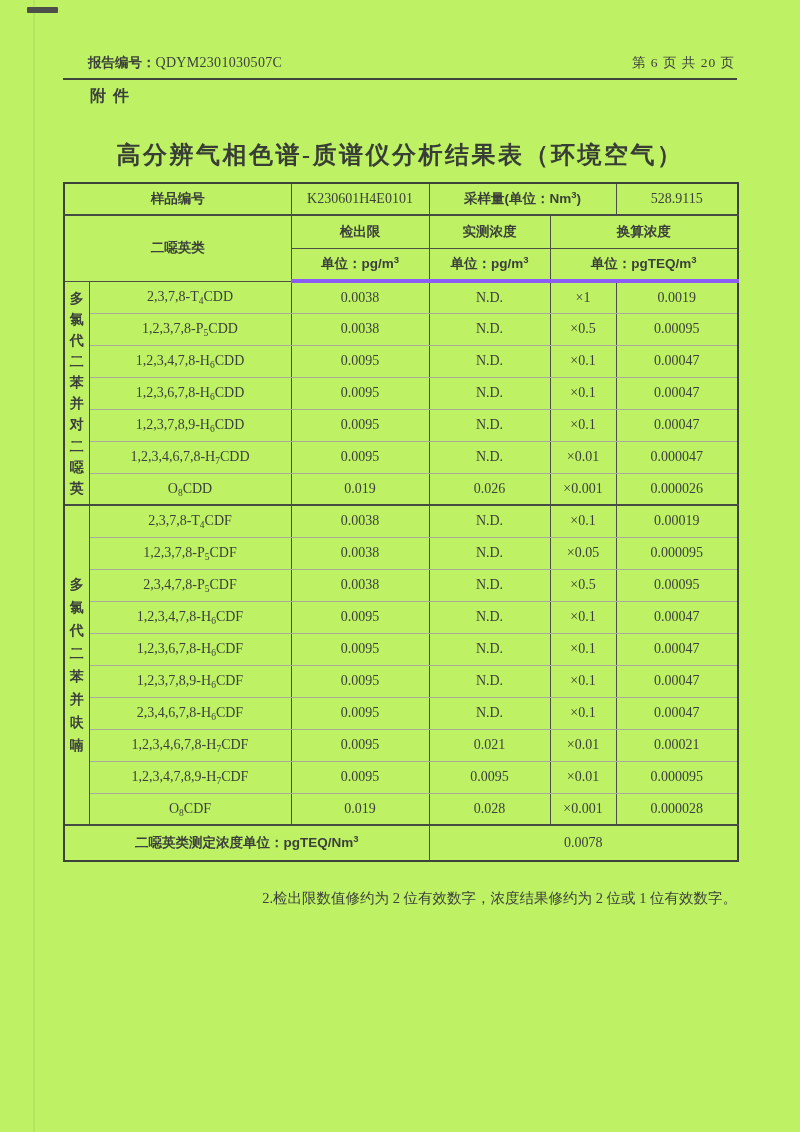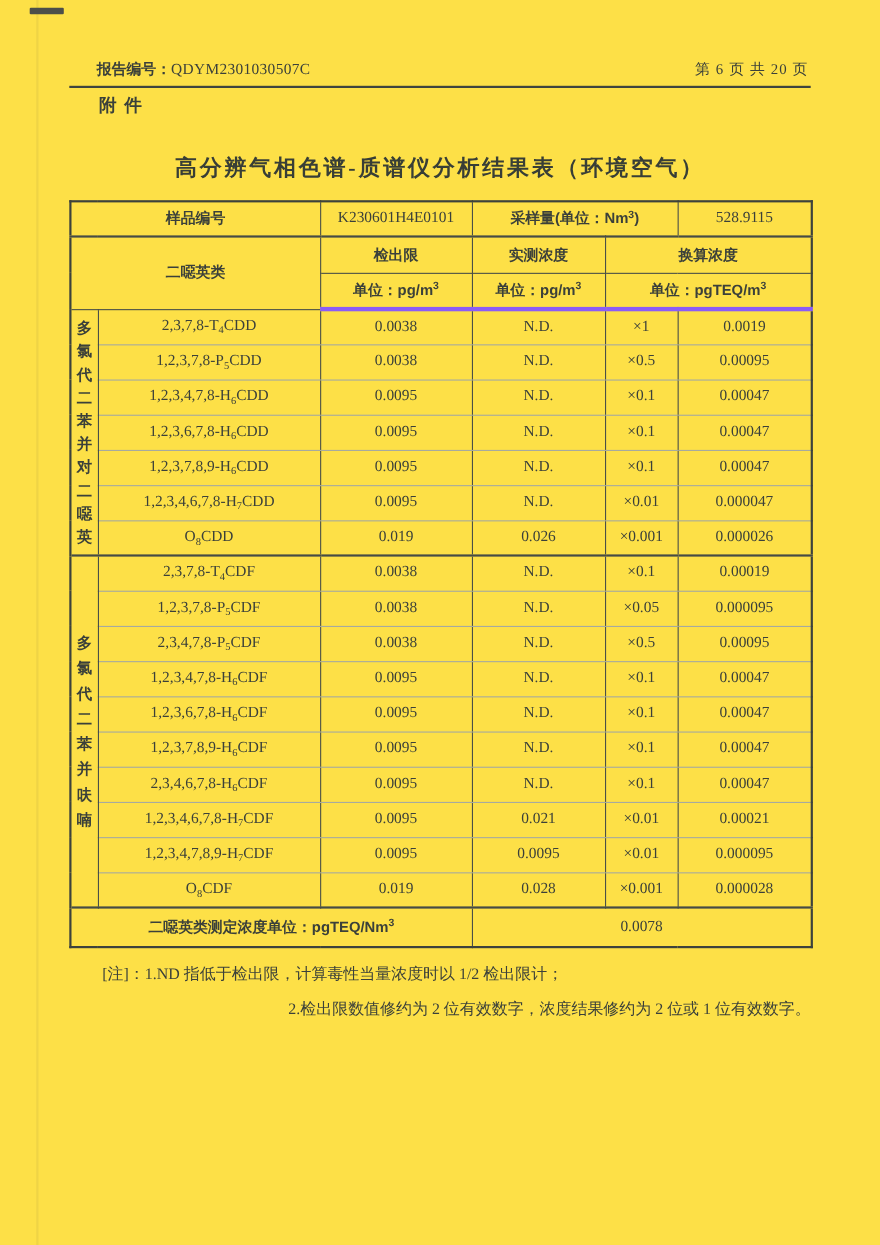--- a/index.html
+++ b/index.html
@@ -1,37 +1,37 @@
 <!DOCTYPE html>
 <html><head>
 <meta charset="utf-8">
 <style>
   * { margin:0; padding:0; box-sizing:border-box; }
   body { background:#e8e8e8; font-family:"Liberation Serif","DejaVu Serif",serif; }
   .page {
     position:relative; width:800px; height:1132px; margin:0 auto;
-    background:#fde047; color:#3b403a; overflow:hidden;
+    background:#bef264; color:#3b403a; overflow:hidden;
   }
   .scan-edge { position:absolute; left:33px; top:0; width:2px; height:1132px;
     background:rgba(60,60,55,0.07); }
   .scan-dash { position:absolute; left:27px; top:7px; width:31px; height:6px;
     background:#4d4f4a; border-radius:1px; }
 
   .doc-header { position:absolute; left:63px; right:63px; top:54px; height:20px;
     font-size:14px; }
   .report-no { position:absolute; left:25px; top:0; }
   .report-no-label { font-weight:bold; font-family:"Liberation Sans","DejaVu Sans",sans-serif; font-size:13.5px; }
   .report-no-value { font-size:14px; letter-spacing:0.3px; }
   .page-indicator { position:absolute; right:2px; top:0; font-size:13.5px; letter-spacing:1px;margin-left:12px; }
   .header-rule { position:absolute; left:63px; top:78px; width:674px; height:2px; background:#3f443e; }
 
   .attachment { position:absolute; left:90px; top:86px; font-size:16px; font-weight:bold;
     letter-spacing:7px; color:#3a403a; }
   .doc-title { position:absolute; left:0; right:0; top:139px; text-align:center;
-    font-size:20px; font-weight:bold; letter-spacing:2.5px; color:#383e36; }
+    font-size:24px; font-weight:bold; letter-spacing:2.5px; color:#383e36; }
 
   table.results {
     position:absolute; left:63px; top:182px; width:674px;
     border-collapse:collapse; table-layout:fixed;
     border:2px solid #3d423c;
     font-size:14px; color:#3b403a;
   }
   td { border:1px solid #4a4f48; text-align:center; vertical-align:middle;
        overflow:hidden; white-space:nowrap; }
   .hd { font-weight:bold; font-family:"Liberation Sans","DejaVu Sans",sans-serif; font-size:13.5px; }
@@ -260,16 +260,15 @@
       </tbody>
     <tbody>
       <tr class="footer-row">
         <td colspan="3" class="hd"><span>二噁英类测定浓度单位：pgTEQ/Nm</span><sup>3</sup></td>
         <td colspan="3">0.0078</td>
       </tr>
     </tbody>
   </table>
 
   <div class="notes">
-    <div class="note-line1"><span>[注]：</span><span>1.ND 指低于检出限，计算毒性当量浓度时以 1/2 检出限计；</span></div>
     <div class="note-line3">2.检出限数值修约为 2 位有效数字，浓度结果修约为 2 位或 1 位有效数字。</div>
   </div>
 </div>
 
 </body></html>

